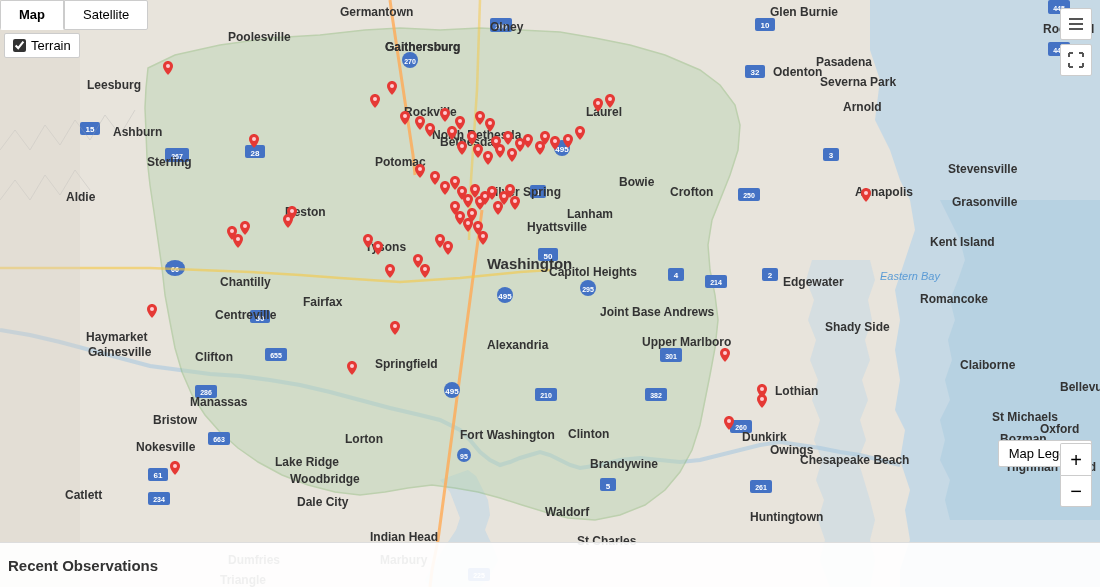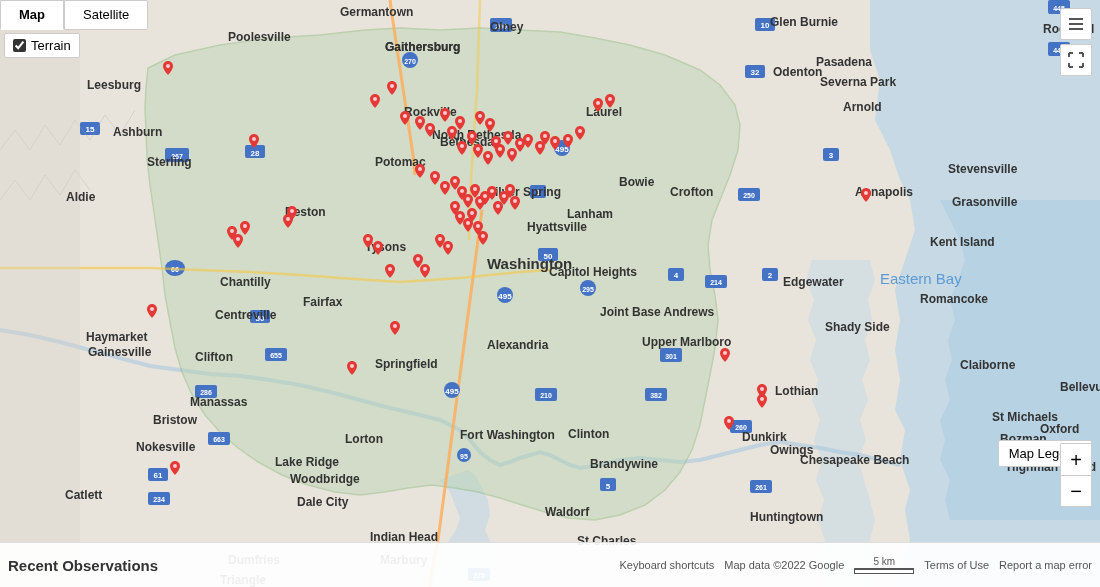--- a/index.html
+++ b/index.html
@@ -245,21 +245,22 @@
       font-weight: 600;
     }
 
     .map-label.big-city {
       font-size: 15px;
       font-weight: 700;
     }
 
     .map-label.water {
       color: #5b9bd5;
-      font-size: 15px;
+      font-style: italic;
+      font-size: 11px;
     }
   </style>
 </head>
 <body>
 
 <div id="map-container">
 
   <svg id="map-svg" viewBox="0 0 1100 587" xmlns="http://www.w3.org/2000/svg">
 
     <rect width="1100" height="587" fill="#e8e4dc"></rect>
@@ -433,21 +434,21 @@
       <div class="map-label city" style="left: 670px; top: 185px;">Crofton</div>
       <div class="map-label city" style="left: 586px; top: 105px;">Laurel</div>
       <div class="map-label city" style="left: 642px; top: 335px;">Upper Marlboro</div>
       <div class="map-label city" style="left: 600px; top: 305px;">Joint Base Andrews</div>
       <div class="map-label city" style="left: 783px; top: 275px;">Edgewater</div>
       <div class="map-label city" style="left: 855px; top: 185px;">Annapolis</div>
       <div class="map-label city" style="left: 820px; top: 75px;">Severna Park</div>
       <div class="map-label city" style="left: 816px; top: 55px;">Pasadena</div>
       <div class="map-label city" style="left: 843px; top: 100px;">Arnold</div>
       <div class="map-label city" style="left: 773px; top: 65px;">Odenton</div>
-      <div class="map-label city" style="left: 770px; top: 15px;">Glen Burnie</div>
+      <div class="map-label city" style="left: 770px; top: 5px;">Glen Burnie</div>
       <div class="map-label city" style="left: 775px; top: 338px; margin-top: 46px;">Lothian</div>
       <div class="map-label city" style="left: 825px; top: 320px;">Shady Side</div>
       <div class="map-label city" style="left: 770px; top: 443px;">Owings</div>
       <div class="map-label city" style="left: 800px; top: 453px;">Chesapeake Beach</div>
       <div class="map-label city" style="left: 742px; top: 430px;">Dunkirk</div>
       <div class="map-label city" style="left: 750px; top: 510px;">Huntingtown</div>
       <div class="map-label city" style="left: 87px; top: 78px;">Leesburg</div>
       <div class="map-label city" style="left: 113px; top: 125px;">Ashburn</div>
       <div class="map-label city" style="left: 147px; top: 155px;">Sterling</div>
       <div class="map-label city" style="left: 66px; top: 190px;">Aldie</div>
@@ -789,25 +790,15 @@
 
   <div class="map-legend-btn">Map Legend</div>
 
   <div class="zoom-controls">
     <div class="zoom-btn">+</div>
     <div class="zoom-btn">−</div>
   </div>
 
   <div class="bottom-bar">
     <div class="recent-obs">Recent Observations</div>
-    <div class="bottom-right-info">
-      <span>Keyboard shortcuts</span>
-      <span>Map data ©2022 Google</span>
-      <div class="scale-bar">
-        <span class="scale-text">5 km</span>
-        <div class="scale-line"></div>
-      </div>
-      <span>Terms of Use</span>
-      <span>Report a map error</span>
-    </div>
   </div>
 
 </div>
 
 </body></html>

